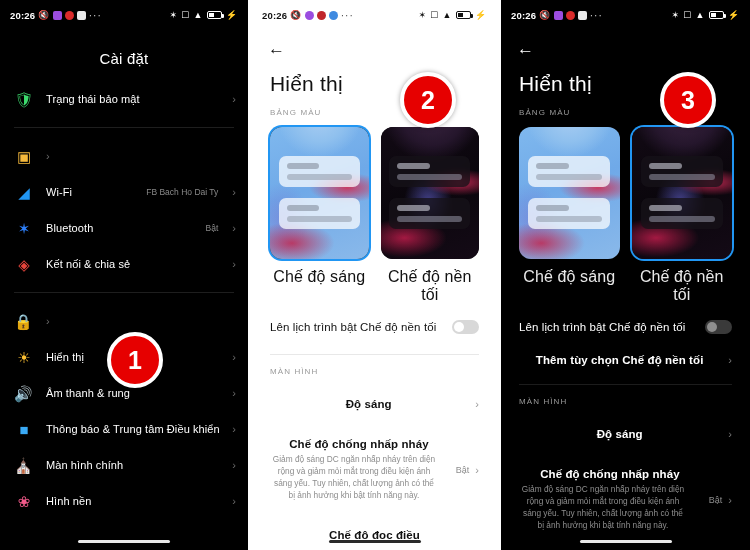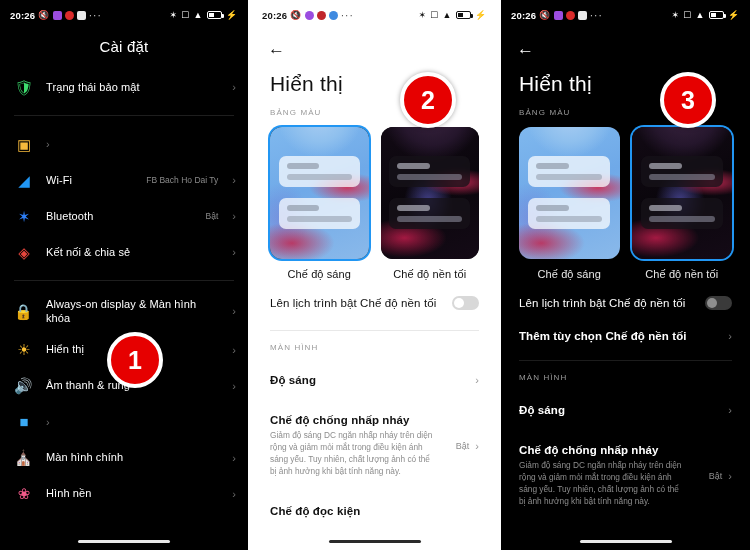--- a/index.html
+++ b/index.html
@@ -64,20 +64,21 @@
   }
   .bolt { font-size: 9px; margin-left:1px; }
 
   
   .settings-title {
     text-align: center;
     font-size: 15px;
     font-weight: 500;
     padding: 8px 0 14px;
     letter-spacing: .2px;
+    margin-top: 12px;
   }
   .list { padding: 0 0 0 0; }
   .row {
     display: flex;
     align-items: center;
     min-height: 36px;
     padding: 6px 12px 6px 14px;
     gap: 12px;
   }
   .row .ic {
@@ -168,21 +169,21 @@
   .card.lightcard { background: rgba(255,255,255,.72); }
   .card.darkcard  { background: rgba(22,18,24,.78); }
   .bar { height: 6px; border-radius: 3px; }
   .card.lightcard .bar.b1 { width: 50%; background: rgba(150,160,175,.75); }
   .card.lightcard .bar.b2 { width: 100%; background: rgba(150,160,175,.6); }
   .card.darkcard  .bar.b1 { width: 50%; background: rgba(175,175,185,.72); }
   .card.darkcard  .bar.b2 { width: 100%; background: rgba(150,150,165,.55); }
 
   .theme-label {
     text-align: center;
-    font-size: 11px;
+    font-size: 16px;
     padding-top: 9px;
     letter-spacing: .1px;
   }
   .theme-label.active { color: #2196f3; }
   .panel.light .theme-label { color: #111; }
   .panel.dark  .theme-label { color: #e8e8e8; }
 
   .opt-row {
     display: flex; align-items: center;
     padding: 16px 18px;
@@ -209,21 +210,21 @@
 
   .hr { height:1px; background:#e8e8e8; margin: 4px 18px 0; }
   .panel.dark .hr { background: #1c1c1c; }
 
   .setting {
     display: flex;
     align-items: flex-start;
     padding: 14px 18px;
     gap: 8px;
   }
-  .setting .main { flex: 1 1 auto; }
+  .setting .main { flex: 1 1 auto; text-align: center; }
   .setting .name {
     font-size: 11.5px; font-weight: 600; letter-spacing: .1px;
   }
   .setting .desc {
     font-size: 8.3px; line-height: 1.45; margin-top: 3px;
     color: #8d8d8d; max-width: 168px;
   }
   .setting .right {
     display:flex; align-items:center; gap:6px;
     align-self: center;
@@ -312,35 +313,35 @@
       </div>
       <div class="row">
         <span class="ic" style="color:#e8453c">◈</span>
         <span class="lbl">Kết nối &amp; chia sẻ</span>
         <span class="chev">›</span>
       </div>
       <div class="divider"></div>
 
       <div class="row">
         <span class="ic" style="color:#f07a6e">🔒</span>
-        <span class="lbl">Always-on display &amp; Màn hình khóa</span>
         <span class="chev">›</span>
       </div>
       <div class="row">
         <span class="ic" style="color:#ffc233">☀</span>
         <span class="lbl">Hiển thị</span>
         <span class="chev">›</span>
       </div>
       <div class="row">
         <span class="ic" style="color:#3ddc6e">🔊</span>
         <span class="lbl">Âm thanh &amp; rung</span>
         <span class="chev">›</span>
       </div>
       <div class="row">
         <span class="ic" style="color:#3aaaf5">■</span>
+        <span class="lbl">Thông báo &amp; Trung tâm Điều khiển</span>
         <span class="chev">›</span>
       </div>
       <div class="row">
         <span class="ic" style="color:#a26bf0">⛪</span>
         <span class="lbl">Màn hình chính</span>
         <span class="chev">›</span>
       </div>
       <div class="row">
         <span class="ic" style="color:#f25a8a">❀</span>
         <span class="lbl">Hình nền</span>
@@ -433,21 +434,21 @@
         <div class="desc">Giảm độ sáng DC ngăn nhấp nháy trên diện rộng và giảm mỏi mắt trong điều kiện ánh sáng yếu. Tuy nhiên, chất lượng ảnh có thể bị ảnh hưởng khi bật tính năng này.</div>
       </div>
       <div class="right">
         <span class="rv">Bật</span>
         <span class="chev2">›</span>
       </div>
     </div>
 
     <div class="setting">
       <div class="main">
-        <div class="name">Chế độ đọc kiện</div>
+        <div class="name">Chế độ đọc điều</div>
       </div>
     </div>
 
     <div class="homebar"></div>
   </div>
 
   <div class="gap"></div>
 
   <div class="panel dark p3">
     <div class="statusbar">

